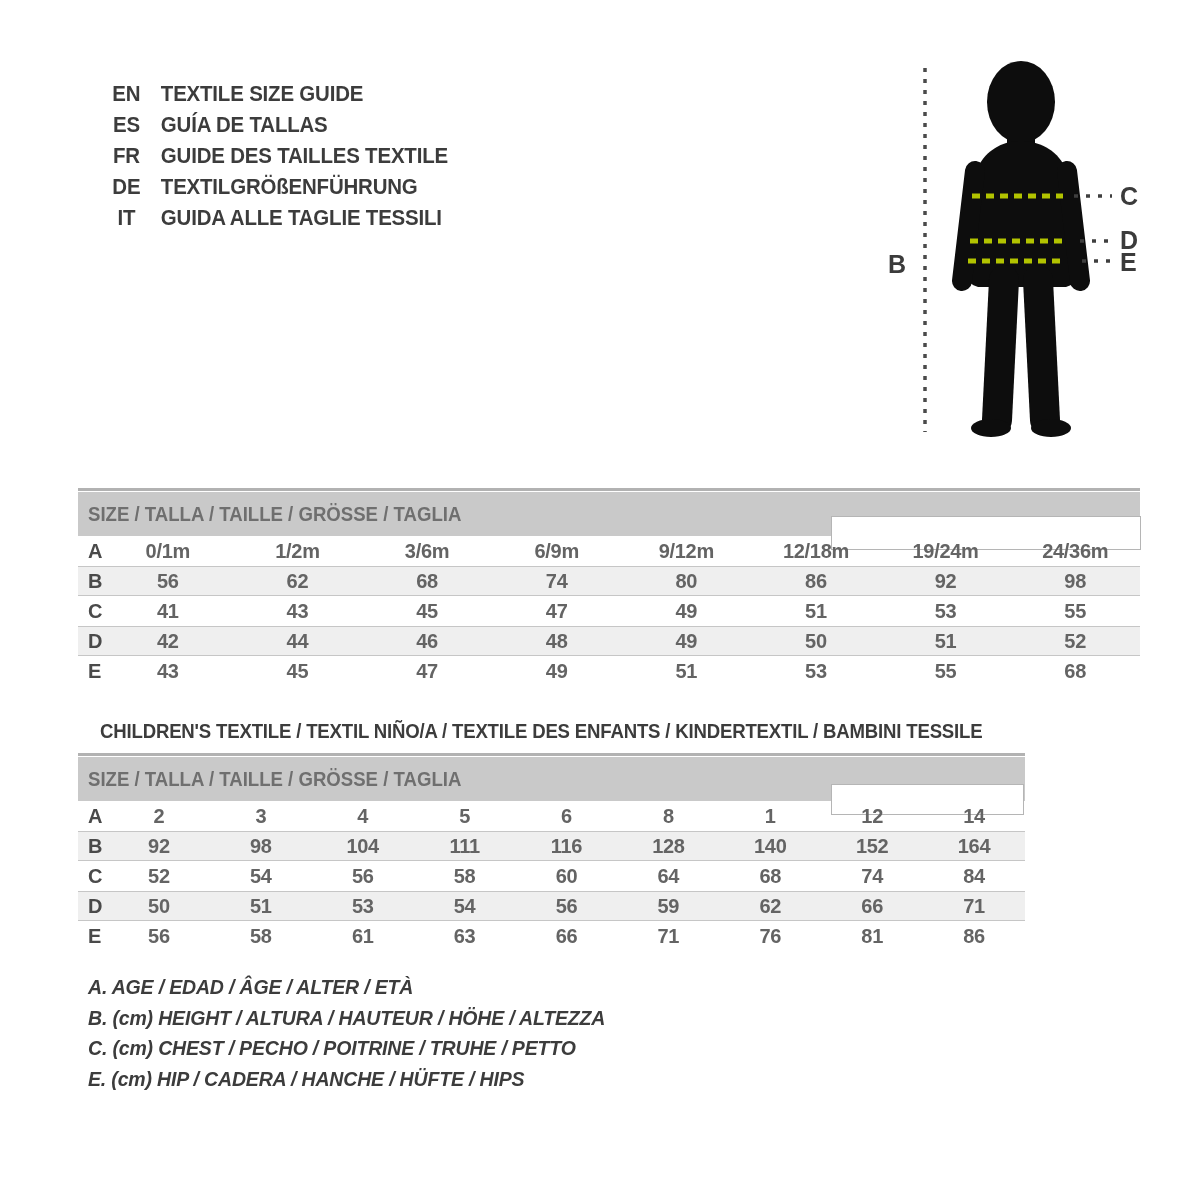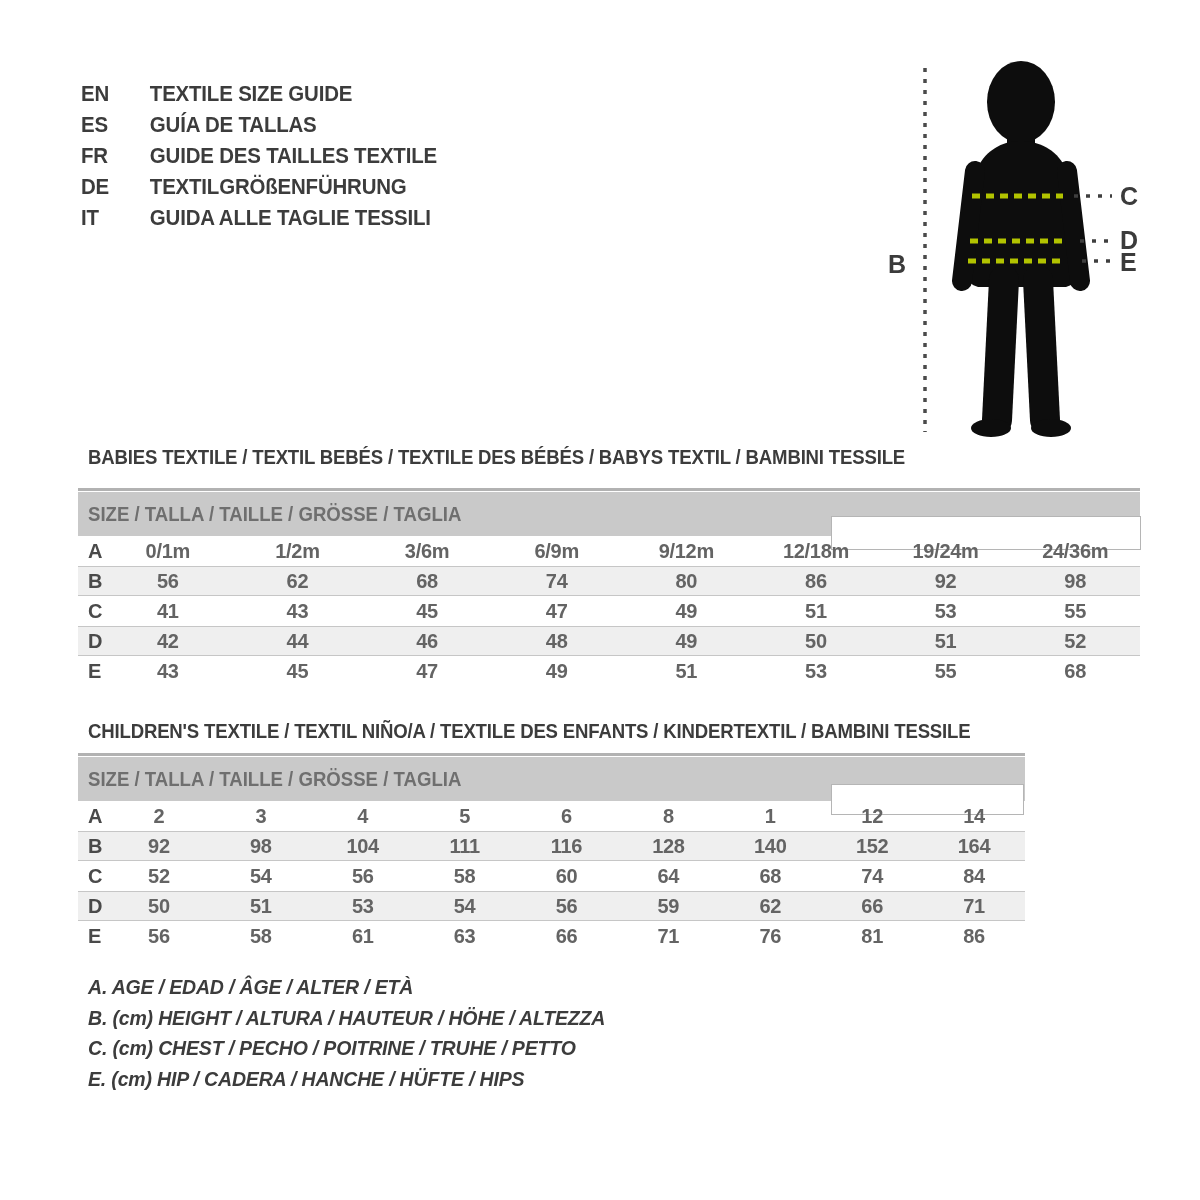--- a/index.html
+++ b/index.html
@@ -2,33 +2,33 @@
 <html><head>
 <meta charset="utf-8">
 <style>
   html,body { margin:0; padding:0; background:#ffffff; }
   body { width:1200px; height:1200px; font-family:"Liberation Sans", sans-serif; }
   .page { position:relative; width:1200px; height:1200px; background:#ffffff; overflow:hidden; }
 
   .cond { transform:scaleX(0.93); transform-origin:left center; display:inline-block; white-space:nowrap; }
 
   
-  .lang-block { position:absolute; left:81px; top:78px; }
+  .lang-block { position:absolute; left:92px; top:78px;text-align:center; }
   .lang-row { display:flex; height:31px; align-items:center; font-size:22px; font-weight:700;
               color:#3c3c3c; letter-spacing:-0.2px; }
   .lang-code { width:74px; flex:0 0 auto; }
 
   
   .figure-svg { position:absolute; left:860px; top:45px; }
   .fig-label { font-family:"Liberation Sans", sans-serif; font-size:25px; font-weight:700; fill:#3b3b3b; }
 
   
   .section-title { position:absolute; font-size:20px; font-weight:700; color:#3c3c3c; letter-spacing:-0.2px; }
   #babies-title { left:88px; top:446px; }
-  #children-title { left:88px; top:720px; }
+  #children-title { left:100px; top:720px; }
 
   
   .size-table { position:absolute; left:78px; }
   #babies-table { top:488px; width:1062px; }
   #children-table { top:753px; width:947px; }
   .table-topline { height:3px; background:#b2b2b2; margin-bottom:1px; }
   .table-header { height:44px; background:#c9c9c9; display:flex; align-items:center; padding-left:10px;
                   font-size:20px; font-weight:700; color:#6f6f6f; position:relative; z-index:0; }
   .trow { display:grid; height:30px; align-items:center; position:relative; box-sizing:border-box; }
   .trow.stripe { background:#efefef; border-top:1px solid #c6c6c6; border-bottom:1px solid #c6c6c6; }
@@ -98,23 +98,20 @@
 
     <line x1="214" y1="151" x2="252" y2="151" stroke="#3f3f3f" stroke-width="3.5" stroke-dasharray="4 8"></line>
     <line x1="220" y1="196" x2="252" y2="196" stroke="#3f3f3f" stroke-width="3.5" stroke-dasharray="4 8"></line>
     <line x1="222" y1="216" x2="252" y2="216" stroke="#3f3f3f" stroke-width="3.5" stroke-dasharray="4 8"></line>
 
     <text class="fig-label" x="260" y="160">C</text>
     <text class="fig-label" x="260" y="204">D</text>
     <text class="fig-label" x="260" y="226">E</text>
   </svg>
 
-  <div class="section-title" id="babies-title">
-    <span class="cond">BABIES TEXTILE / TEXTIL BEBÉS / TEXTILE DES BÉBÉS / BABYS TEXTIL / BAMBINI TESSILE</span>
-  </div>
 
   <div class="size-table" id="babies-table">
     <div class="table-topline"></div>
     <div class="table-header">
       <span class="cond">SIZE / TALLA / TAILLE / GRÖSSE / TAGLIA</span>
     </div>
     <div class="hl-box" id="babies-hl"></div>
 
     <div class="trow">
       <div class="tlabel">A</div>

